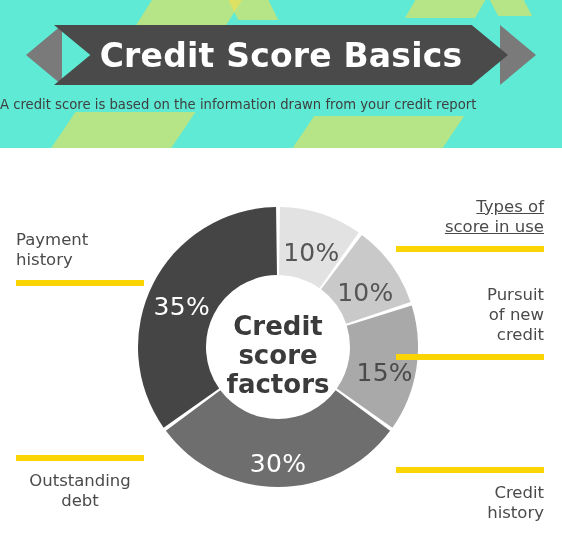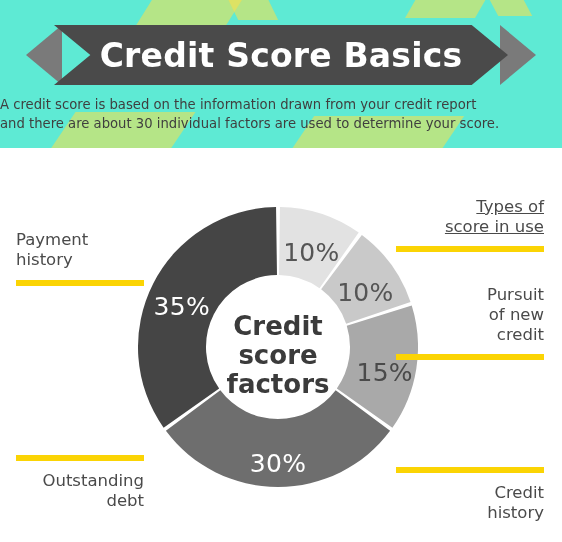--- a/index.html
+++ b/index.html
@@ -66,21 +66,21 @@
     color:#4a4a4a;font-size:16.5px;line-height:20px;font-weight:400;white-space:nowrap;
   }
   .bar{height:6px;background:#fbd404;}
 
   .c-payment{left:16px;top:230px;}
   .c-payment .txt{text-align:left;}
   .c-payment .bar{width:128px;margin-top:10px;}
 
   .c-outstanding{left:16px;top:455px;}
   .c-outstanding .bar{width:128px;margin-bottom:10px;}
-  .c-outstanding .txt{text-align:right;}
+  .c-outstanding .txt{text-align:center;}
 
   .c-types{right:18px;top:197px;text-align:right;}
   .c-types .txt{text-align:right;text-decoration:underline;}
   .c-types .bar{width:148px;margin-top:9px;margin-left:auto;}
 
   .c-pursuit{right:18px;top:285px;text-align:right;}
   .c-pursuit .txt{text-align:right;}
   .c-pursuit .bar{width:148px;margin-top:9px;margin-left:auto;}
 
   .c-credithist{right:18px;top:467px;text-align:right;}
@@ -103,21 +103,20 @@
     <div class="banner-wrap">
       <div class="wing left"></div>
       <div class="wing right"></div>
       <div class="banner-mid">
         <span class="banner-title">Credit Score Basics</span>
       </div>
     </div>
 
     <div class="subtitle">
       <div>A credit score is based on the information drawn from your credit report</div>
-      <div>and there are about 30 individual factors are used to determine your score.</div>
     </div>
   </div>
 
   <div class="chart-area">
     <svg id="donut" width="280" height="280" viewBox="0 0 280 280">
         <path d="M 141.95470524748035 0.01364663869739502 A 140 140 0 0 1 220.70052426377106 25.59971423308201 L 181.50312676422513 81.16556731987075 A 72 72 0 0 0 141.00527698441846 68.0070182713301 Z" fill="#e2e2e2"></path>
         <path d="M 223.86330379218202 27.897608067177316 A 140 140 0 0 1 272.5308964161975 94.88280266772846 L 208.15874672833013 116.79686994340321 A 72 72 0 0 0 183.12969909312218 82.34734129169118 Z" fill="#c9c9c9"></path>
         <path d="M 273.73897069712814 98.60087299383346 A 140 140 0 0 1 254.400285766918 220.70052426377106 L 198.83443268012925 181.5031267642251 A 72 72 0 0 0 208.78004207280873 118.70902039682863 Z" fill="#a9a9a9"></path>
         <path d="M 252.10239193282268 223.86330379218202 A 140 140 0 0 1 27.89760806717733 223.86330379218202 L 82.3473412916912 183.12969909312218 A 72 72 0 0 0 197.65265870830882 183.12969909312216 Z" fill="#6e6e6e"></path>
         <path d="M 25.59971423308201 220.70052426377106 A 140 140 0 0 1 138.04529475251962 0.01364663869739502 L 138.9947230155815 68.0070182713301 A 72 72 0 0 0 81.16556731987075 181.5031267642251 Z" fill="#454545"></path>

